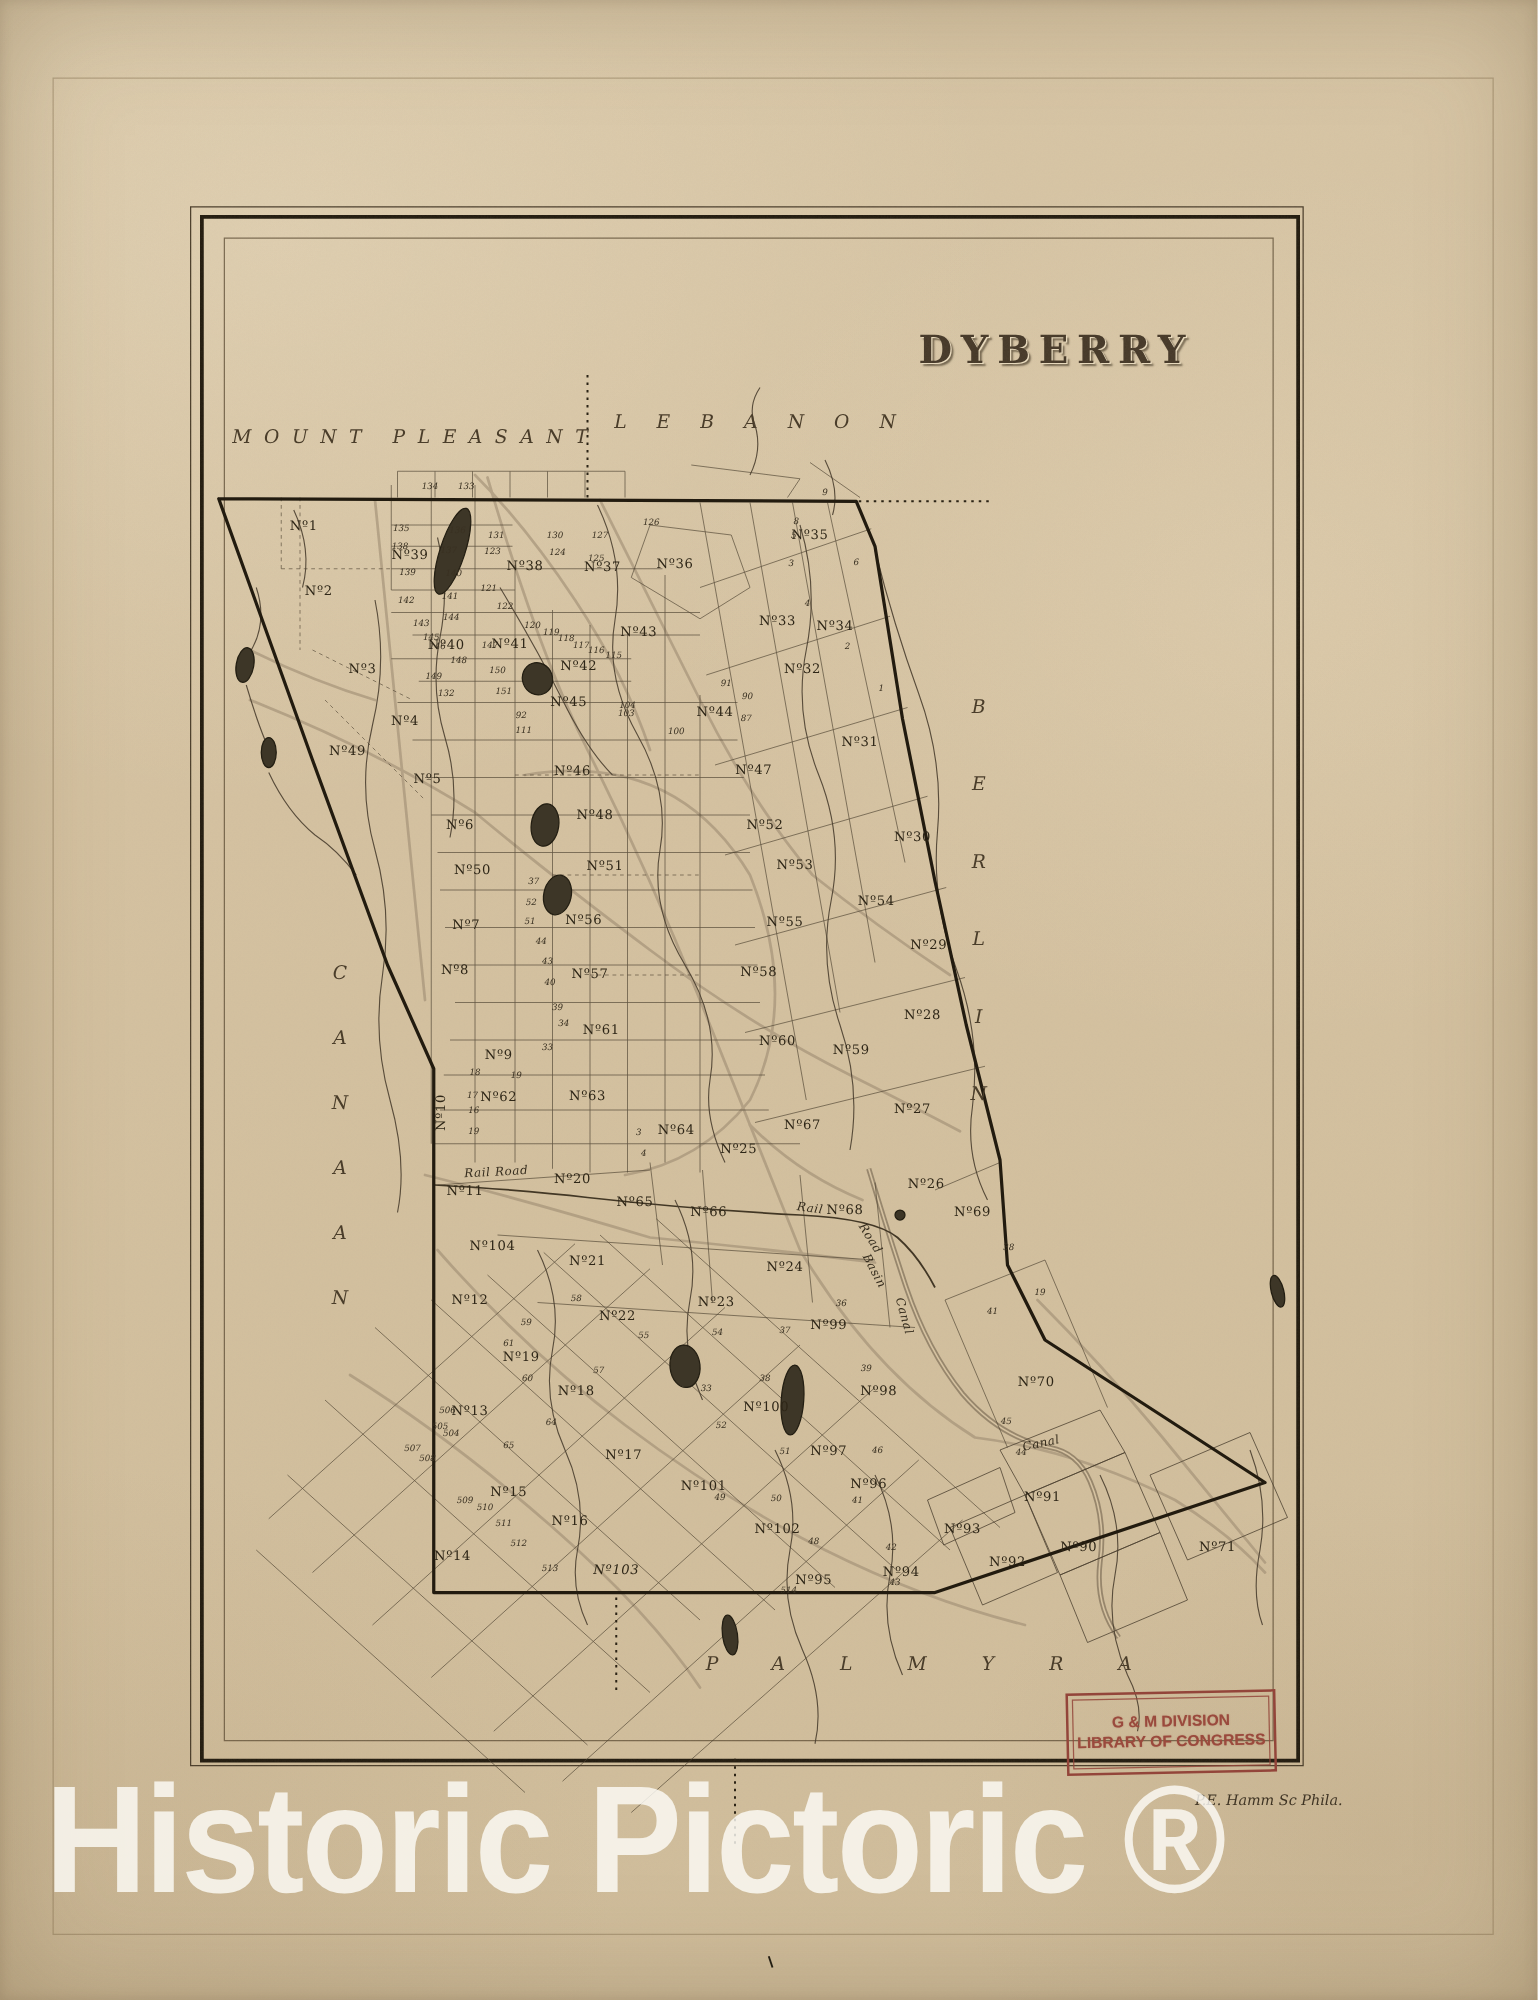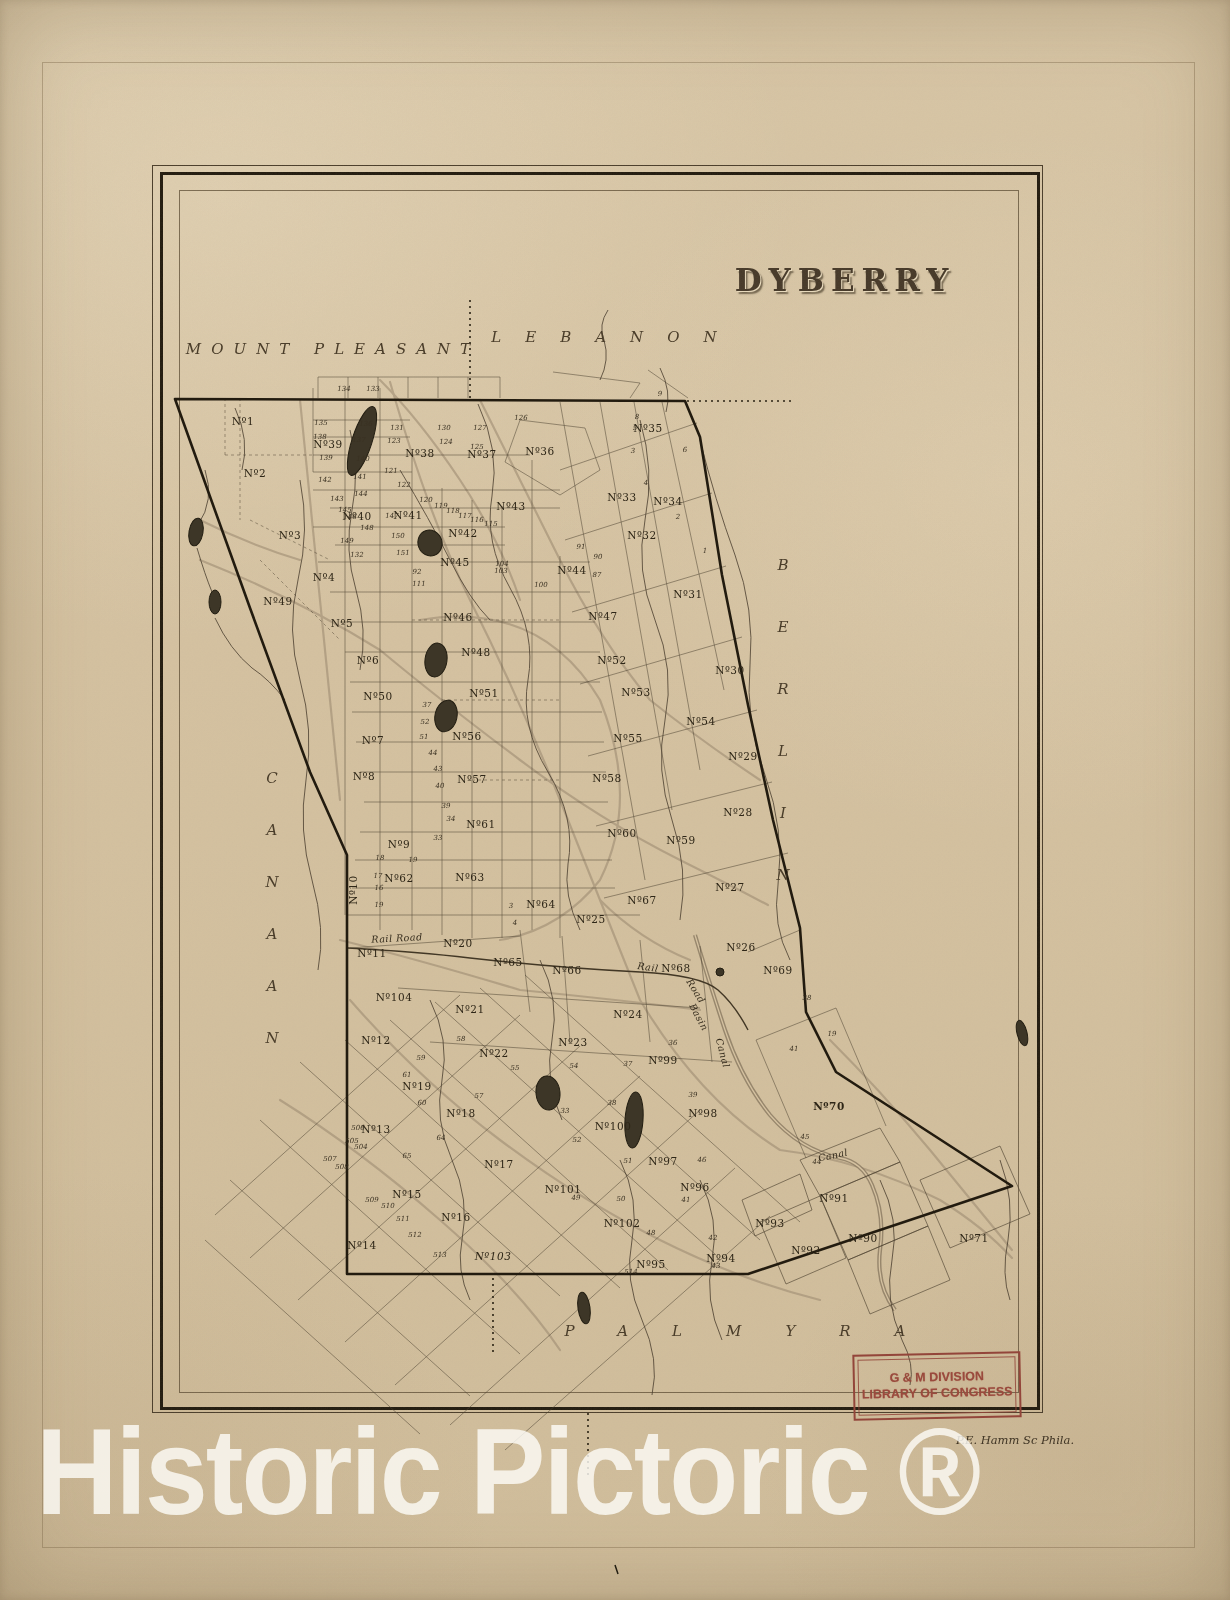--- a/index.html
+++ b/index.html
@@ -240,21 +240,21 @@
     <span class="ml tract" style="left: 622px; top: 833px; transform: translate(-50%, -50%);">Nº60</span>
     <span class="ml tract" style="left: 481px; top: 824px; transform: translate(-50%, -50%);">Nº61</span>
     <span class="ml tract" style="left: 399px; top: 878px; transform: translate(-50%, -50%);">Nº62</span>
     <span class="ml tract" style="left: 470px; top: 877px; transform: translate(-50%, -50%);">Nº63</span>
     <span class="ml tract" style="left: 541px; top: 904px; transform: translate(-50%, -50%);">Nº64</span>
     <span class="ml tract" style="left: 508px; top: 962px; transform: translate(-50%, -50%);">Nº65</span>
     <span class="ml tract" style="left: 567px; top: 970px; transform: translate(-50%, -50%);">Nº66</span>
     <span class="ml tract" style="left: 642px; top: 900px; transform: translate(-50%, -50%);">Nº67</span>
     <span class="ml tract" style="left: 676px; top: 968px; transform: translate(-50%, -50%);">Nº68</span>
     <span class="ml tract" style="left: 778px; top: 970px; transform: translate(-50%, -50%);">Nº69</span>
-    <span class="ml tract" style="left: 829px; top: 1106px; transform: translate(-50%, -50%); font-weight: bold;">Nº70</span>
+    <span class="ml tract" style="left: 829px; top: 1106px; transform: translate(-50%, -50%);">Nº70</span>
     <span class="ml tract" style="left: 974px; top: 1238px; transform: translate(-50%, -50%);">Nº71</span>
     <span class="ml tract" style="left: 863px; top: 1238px; transform: translate(-50%, -50%);">Nº90</span>
     <span class="ml tract" style="left: 834px; top: 1198px; transform: translate(-50%, -50%);">Nº91</span>
     <span class="ml tract" style="left: 806px; top: 1250px; transform: translate(-50%, -50%);">Nº92</span>
     <span class="ml tract" style="left: 770px; top: 1223px; transform: translate(-50%, -50%);">Nº93</span>
     <span class="ml tract" style="left: 721px; top: 1258px; transform: translate(-50%, -50%);">Nº94</span>
     <span class="ml tract" style="left: 651px; top: 1264px; transform: translate(-50%, -50%);">Nº95</span>
     <span class="ml tract" style="left: 695px; top: 1187px; transform: translate(-50%, -50%);">Nº96</span>
     <span class="ml tract" style="left: 663px; top: 1161px; transform: translate(-50%, -50%);">Nº97</span>
     <span class="ml tract" style="left: 703px; top: 1113px; transform: translate(-50%, -50%);">Nº98</span>

